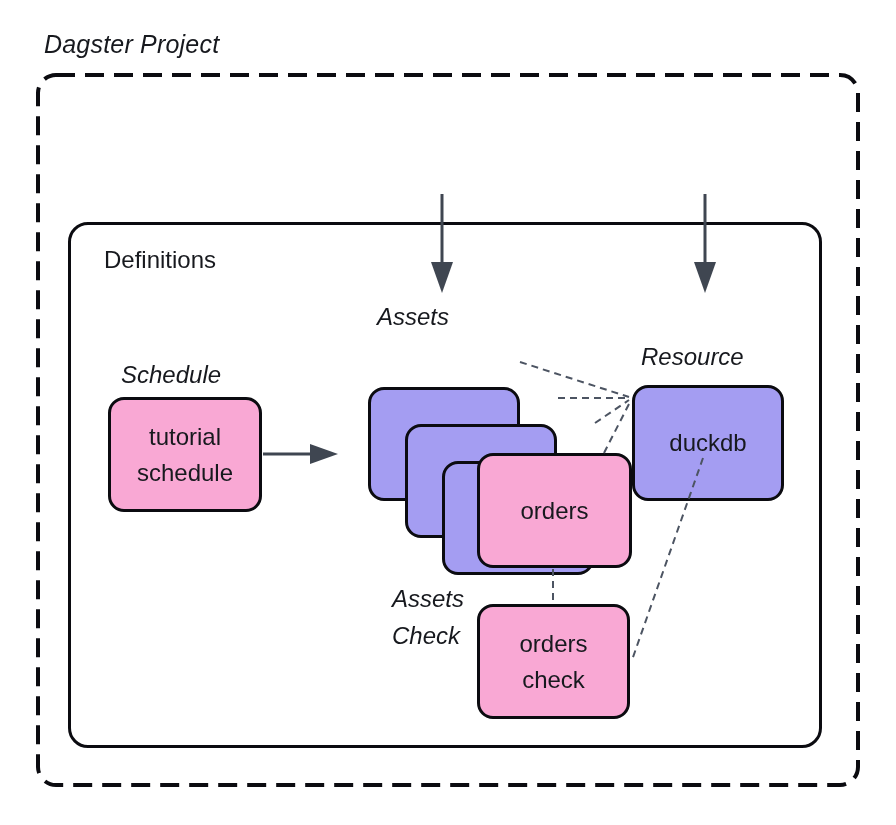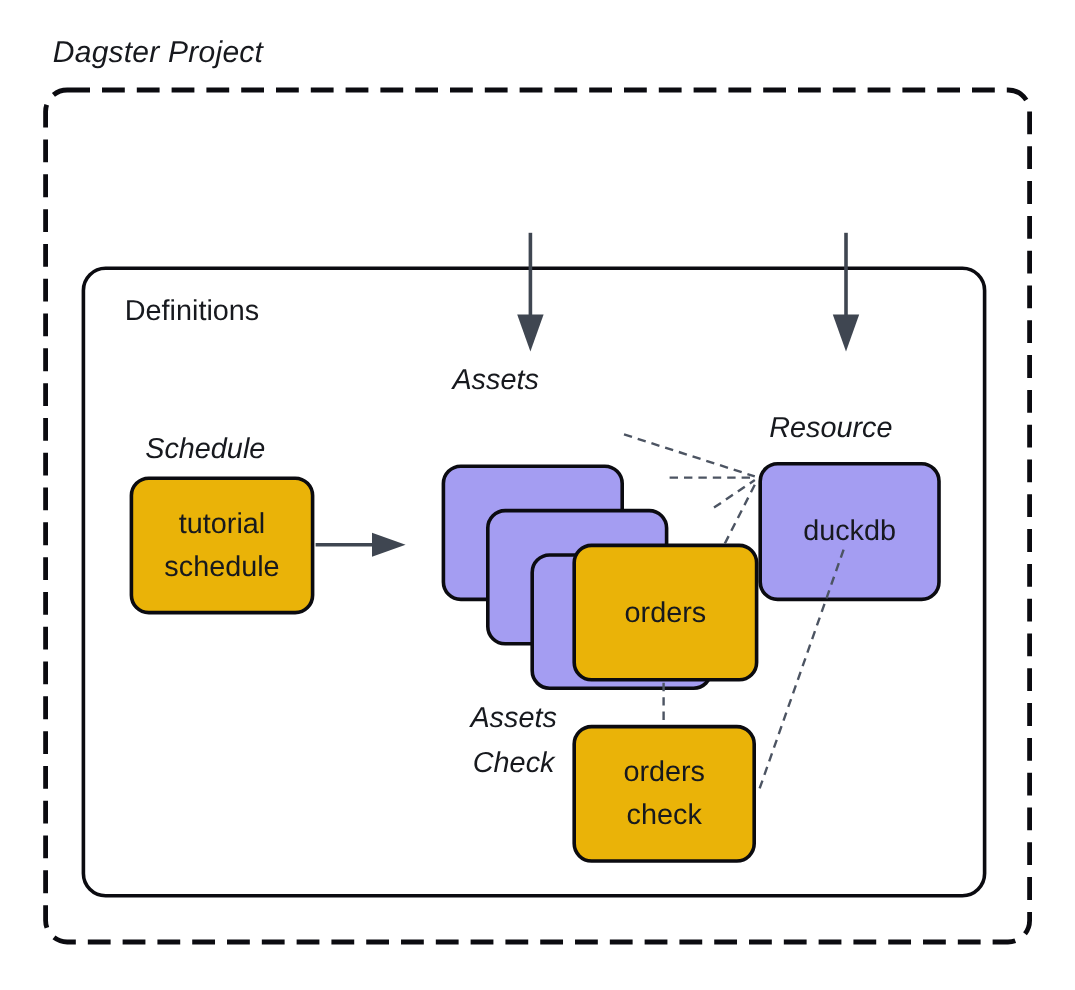--- a/index.html
+++ b/index.html
@@ -52,28 +52,27 @@
     background: #ffffff;
   }
   .plain-label {
     position: absolute;
     font-size: 24px;
   }
   .section-label {
     position: absolute;
     font-size: 24px;
     font-style: italic;
-    text-align: center;
   }
   .node {
     position: absolute;
     box-sizing: border-box;
     border: 3.5px solid var(--line, #0B0B10);
     border-radius: 16px;
-    background: #eab308;
+    background: #f9a8d4;
     display: flex;
     align-items: center;
     justify-content: center;
     text-align: center;
     font-size: 24px;
     line-height: 36px;
   }
   .node.purple {
     background: var(--purple, #A49DF2);
     margin-top: 44px;

